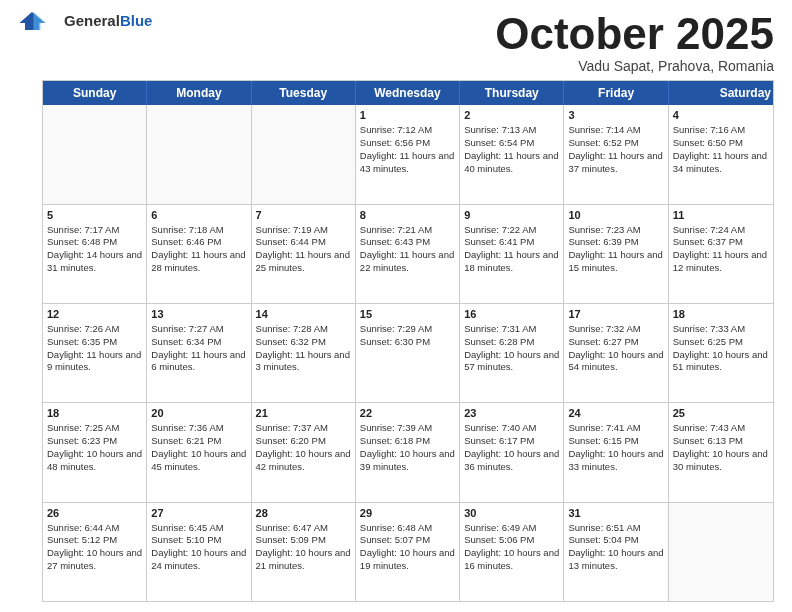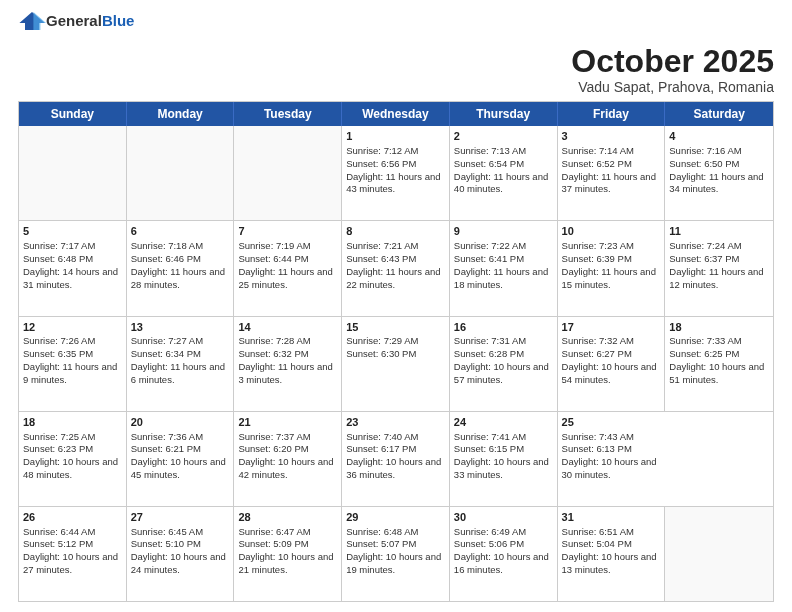--- a/index.html
+++ b/index.html
@@ -19,70 +19,70 @@
     }
     .header {
       display: flex;
       justify-content: space-between;
       align-items: flex-start;
       margin-bottom: 6px;
     }
     .logo {
       display: flex;
       align-items: center;
-      gap: 0;
+      gap: 18px;
     }
     .logo-text-general {
       font-size: 15px;
       font-weight: bold;
       color: #333;
     }
     .logo-text-blue {
       font-size: 15px;
       font-weight: bold;
       color: #1a5fb4;
     }
     .logo-icon {
       width: 28px;
       height: 22px;
     }
     .title-block {
       text-align: right;
     }
     .month-title {
-      font-size: 32px;
+      font-size: 44px;
       font-weight: bold;
       color: #222;
       line-height: 1.1;
-      margin-top: 34px;
     }
     .location-title {
       font-size: 14px;
       color: #444;
     }
     .calendar {
       flex: 1;
       display: flex;
       flex-direction: column;
       border: 1px solid #ccc;
+      margin-left: 24px;
     }
     .cal-header {
       display: grid;
       grid-template-columns: repeat(7, 1fr);
       background: #2255a4;
     }
     .cal-header-cell {
       color: #fff;
       font-size: 12px;
       font-weight: bold;
       text-align: center;
       padding: 5px 2px;
       border-right: 1px solid #3a6bc4;
     }
-    .cal-header-cell:last-child { border-right: none; }
+    .cal-header-cell:last-child { border-right: none; text-align: right; }
     .cal-body {
       flex: 1;
       display: flex;
       flex-direction: column;
     }
     .cal-row {
       display: grid;
       grid-template-columns: repeat(7, 1fr);
       flex: 1;
       border-top: 1px solid #ccc;
@@ -267,20 +267,26 @@
             <div>Sunset: 6:21 PM</div>
             <div>Daylight: 10 hours and 45 minutes.</div>
           </div>
           <div class="cal-cell">
             <span class="day-num">21</span>
             <div>Sunrise: 7:37 AM</div>
             <div>Sunset: 6:20 PM</div>
             <div>Daylight: 10 hours and 42 minutes.</div>
           </div>
           <div class="cal-cell">
+            <span class="day-num">22</span>
+            <div>Sunrise: 7:39 AM</div>
+            <div>Sunset: 6:18 PM</div>
+            <div>Daylight: 10 hours and 39 minutes.</div>
+          </div>
+          <div class="cal-cell">
             <span class="day-num">23</span>
             <div>Sunrise: 7:40 AM</div>
             <div>Sunset: 6:17 PM</div>
             <div>Daylight: 10 hours and 36 minutes.</div>
           </div>
           <div class="cal-cell">
             <span class="day-num">24</span>
             <div>Sunrise: 7:41 AM</div>
             <div>Sunset: 6:15 PM</div>
             <div>Daylight: 10 hours and 33 minutes.</div>

